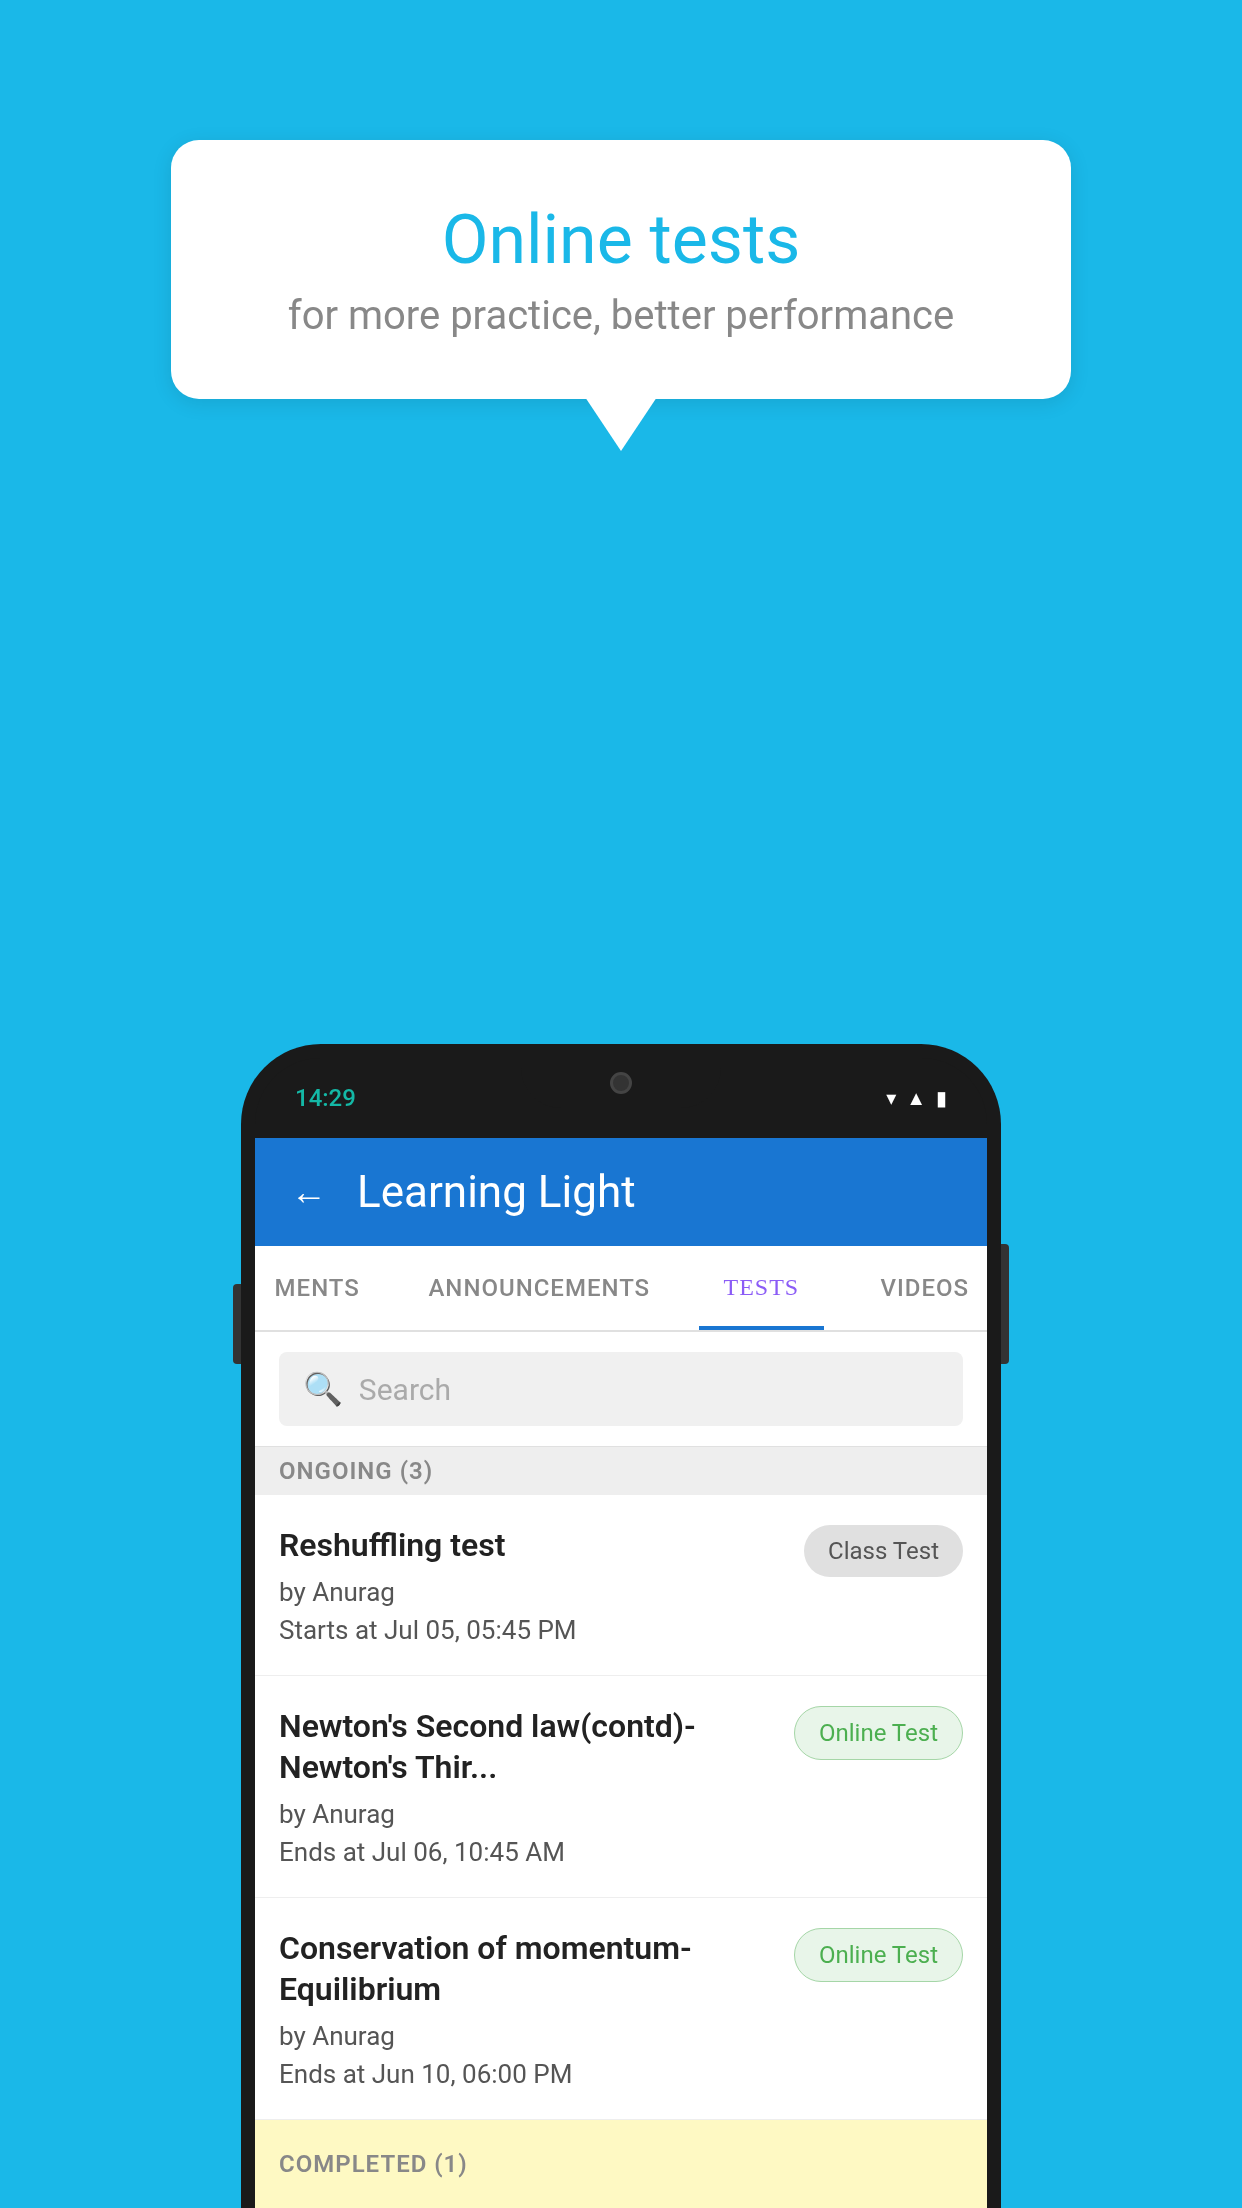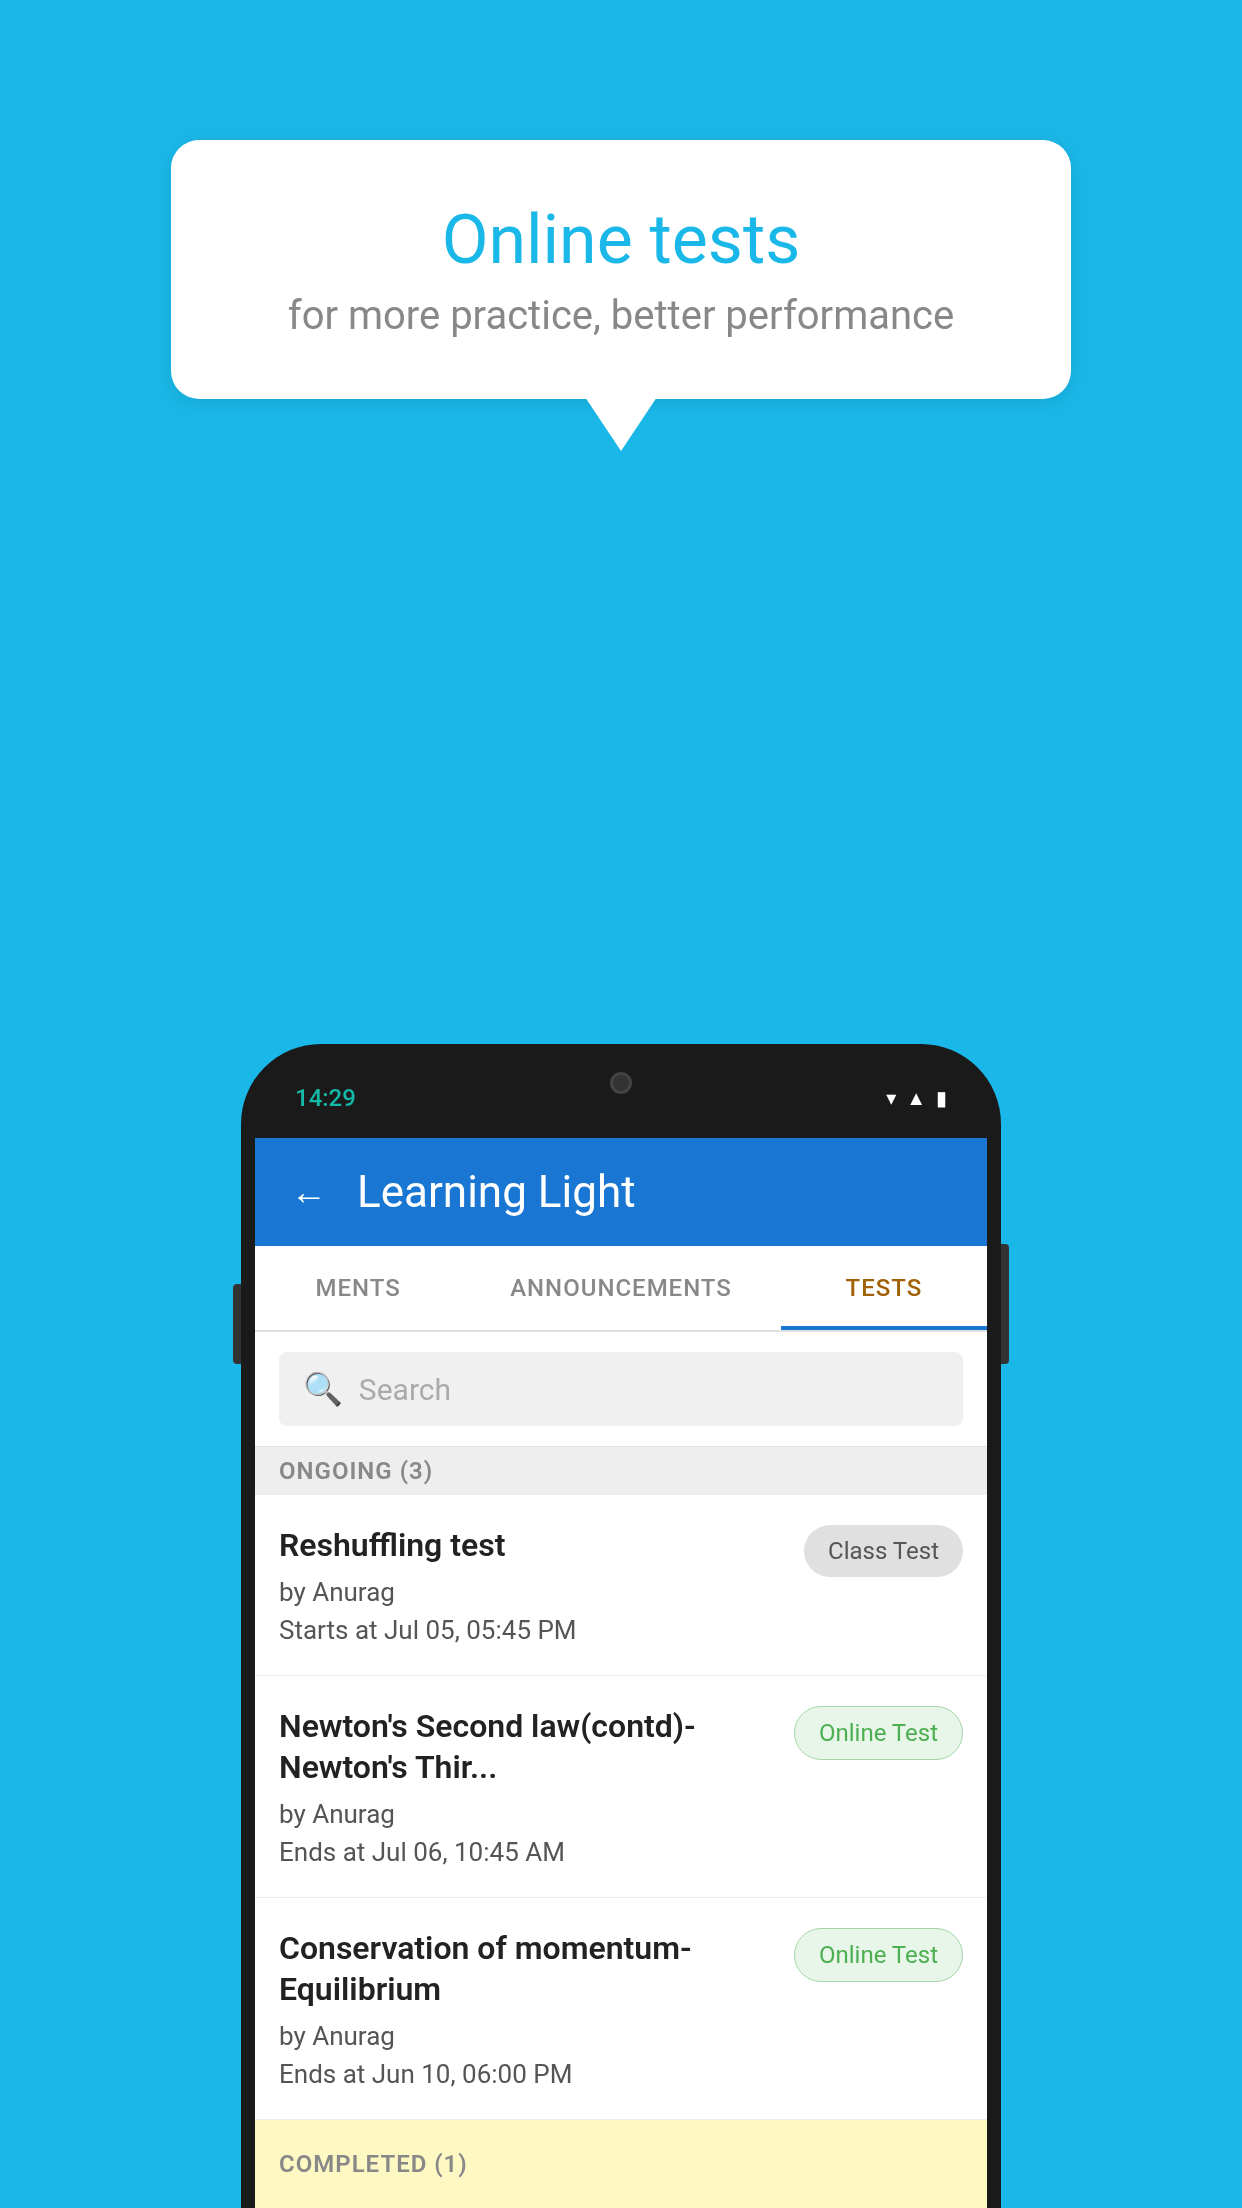--- a/index.html
+++ b/index.html
@@ -167,21 +167,22 @@
       padding: 28px 10px;
       font-size: 24px;
       color: #888;
       letter-spacing: 1px;
       font-weight: 500;
       position: relative;
       white-space: nowrap;
     }
 
     .tab-item.active {
-      color: #a16207;
+      color: #8b5cf6;
+      font-family: Liberation Serif, serif;
     }
 
     .tab-item.active::after {
       content: '';
       position: absolute;
       bottom: 0;
       left: 0;
       right: 0;
       height: 4px;
       background: #1976d2;
@@ -348,20 +349,23 @@
       <div class="tabs-bar">
         <div class="tab-item">
           <span>MENTS</span>
         </div>
         <div class="tab-item">
           <span>ANNOUNCEMENTS</span>
         </div>
         <div class="tab-item active">
           <span>TESTS</span>
         </div>
+        <div class="tab-item">
+          <span>VIDEOS</span>
+        </div>
       </div>
 
       <div class="search-container">
         <div class="search-input">
           <span class="search-icon">🔍</span>
           <span class="search-placeholder">Search</span>
         </div>
       </div>
 
       <div class="section-header">

